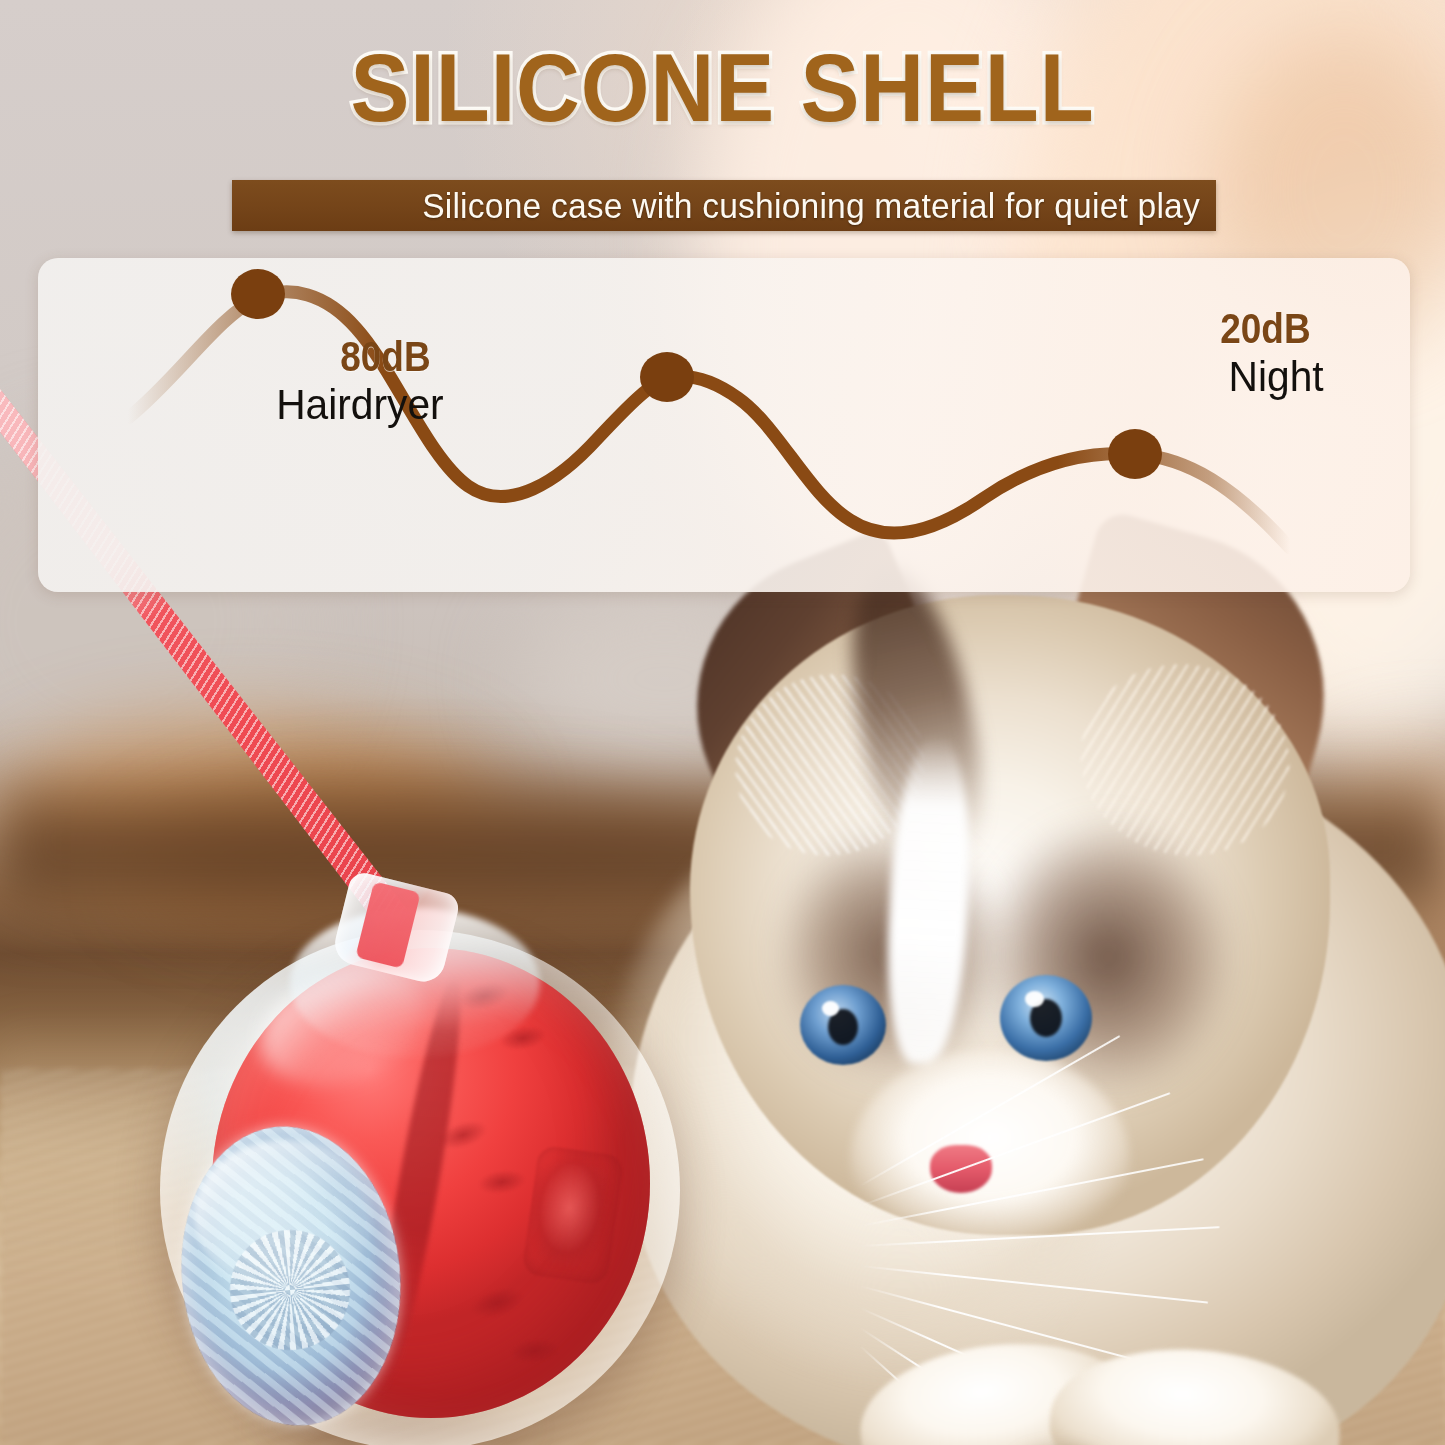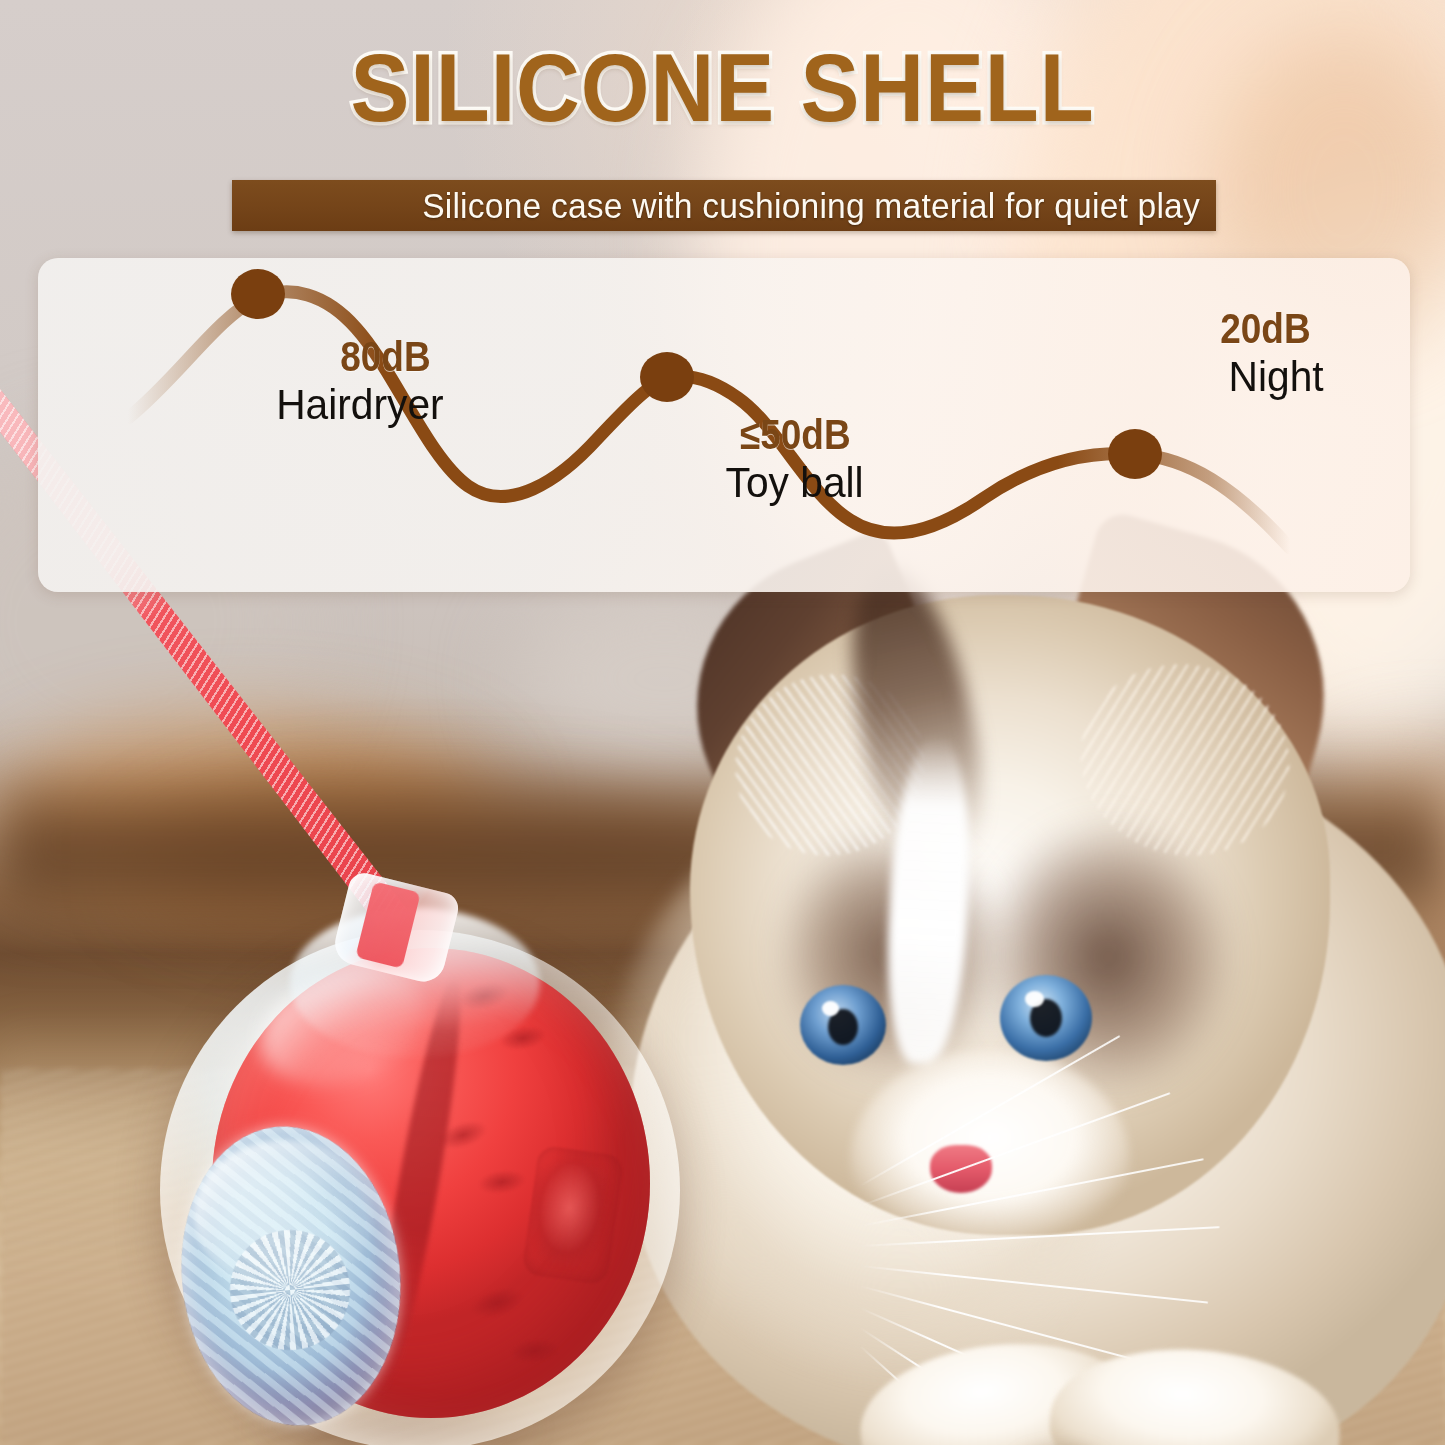--- a/index.html
+++ b/index.html
@@ -434,22 +434,18 @@
     <ellipse cx="220" cy="36" rx="27" ry="25" fill="#7a3f0f"></ellipse>
     <ellipse cx="629" cy="119" rx="27" ry="25" fill="#7a3f0f"></ellipse>
     <ellipse cx="1097" cy="196" rx="27" ry="25" fill="#7a3f0f"></ellipse>
   </svg>
 
   <div class="lbl" id="lbl-hairdryer">
     <div class="db">80dB</div>
     <div class="nm">Hairdryer</div>
   </div>
 
-  <div class="lbl" id="lbl-toyball">
-    <div class="db">≤50dB</div>
-    <div class="nm">Toy ball</div>
-  </div>
 
   <div class="lbl" id="lbl-night">
     <div class="db">20dB</div>
     <div class="nm">Night</div>
   </div>
 </div>
 
 </body></html>

